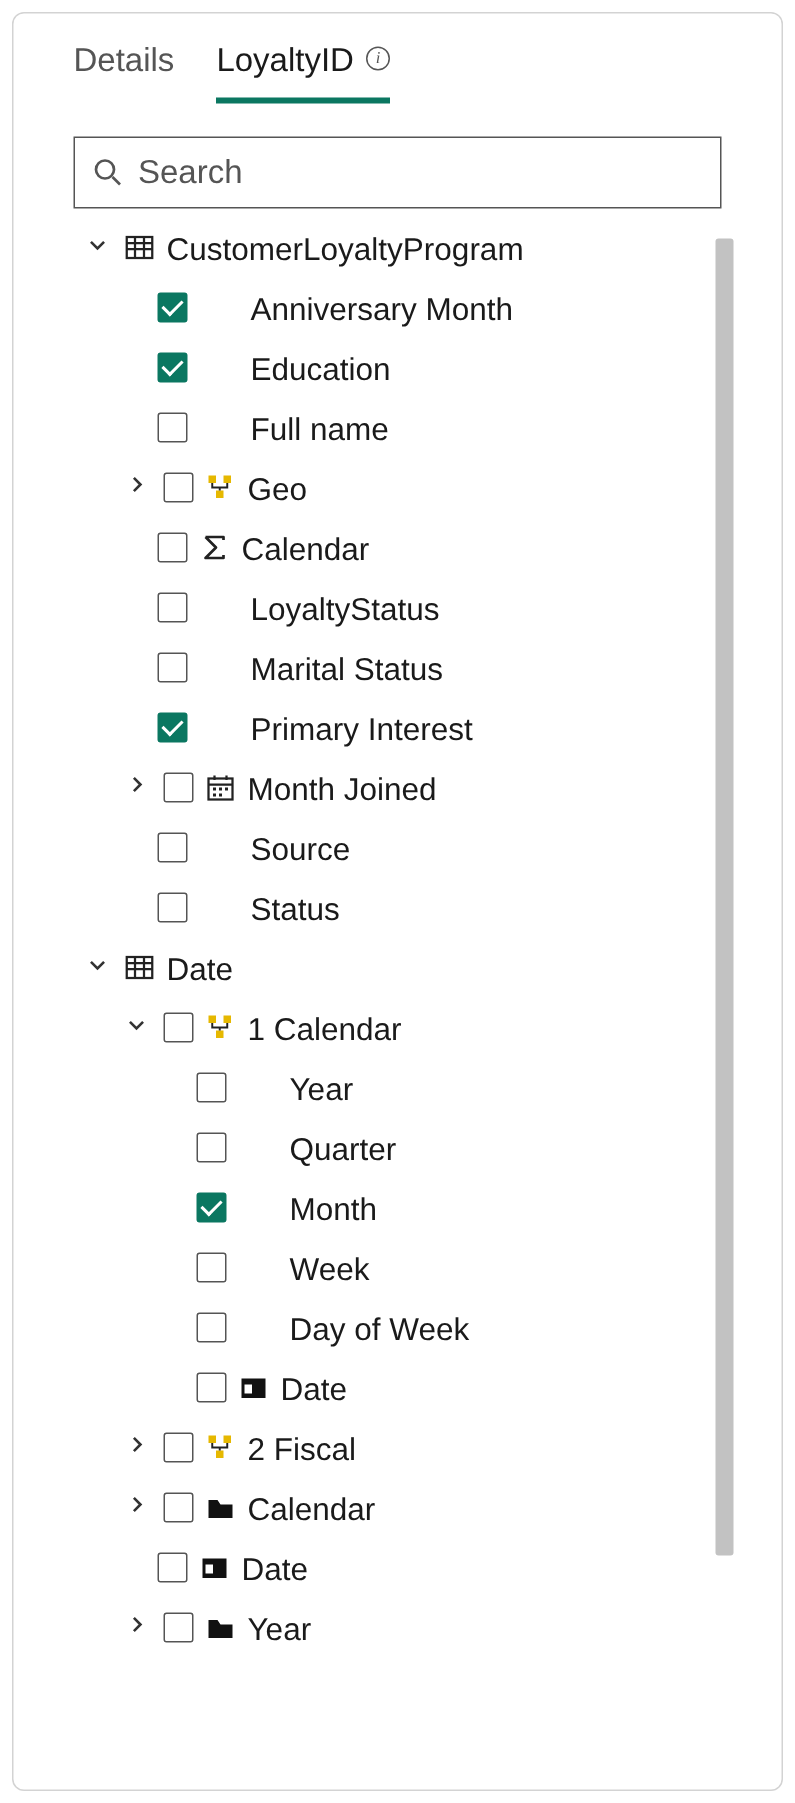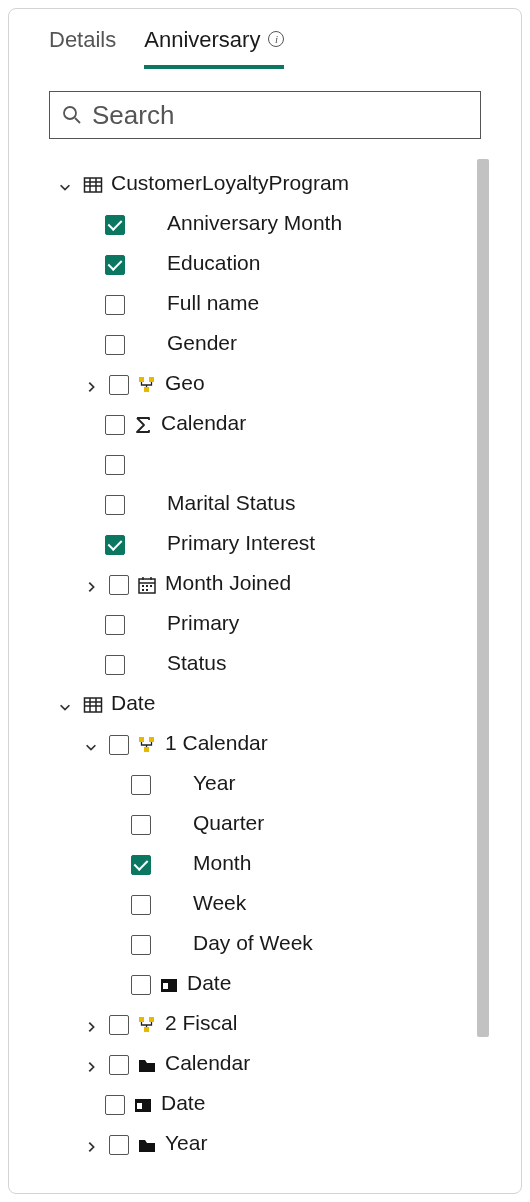--- a/index.html
+++ b/index.html
@@ -62,21 +62,21 @@
     display: flex;
     align-items: center;
     border: 1.5px solid #555;
     height: 48px;
     padding: 0 12px;
     gap: 8px;
   }
   .search-input {
     border: none;
     outline: none;
-    font-size: 26px;
+    font-size: 22px;
     flex: 1;
     color: #333;
     background: transparent;
   }
   .search-input::placeholder { color: #555; }
   .tree-scroll {
     position: relative;
     flex: 1;
     overflow: hidden;
     padding: 6px 40px 0 40px;
@@ -86,21 +86,21 @@
     right: 32px;
     top: 10px;
     width: 12px;
     height: 878px;
     background: #c2c2c2;
     border-radius: 2px;
   }
   .tree { font-size: 21px; color: #1a1a1a; }
   .row {
     display: flex;
-    align-items: flex-end;
+    align-items: flex-start;
     height: 40px;
     gap: 8px;
   }
   .chev {
     width: 16px; height: 16px;
     display: inline-flex;
     align-items: center;
     justify-content: center;
     margin-right: 2px;
     flex-shrink: 0;
@@ -141,21 +141,21 @@
 </head>
 <body>
 
 <div class="panel">
 
   <div class="tabs">
     <div class="tab">
       <span>Details</span>
     </div>
     <div class="tab active">
-      <span>Anniversary</span>
+      <span>LoyaltyID</span>
       <span class="info-circ">i</span>
     </div>
   </div>
 
   <div class="search-wrap">
     <div class="search-box">
       <span class="ico">
         <svg viewBox="0 0 20 20" class="icon-svg">
             <circle cx="8" cy="8" r="6" stroke="#555" stroke-width="1.8" fill="none"></circle>
             <line x1="13" y1="13" x2="18" y2="18" stroke="#555" stroke-width="1.8"></line>
@@ -194,26 +194,20 @@
           <span class="spacer" style="width: 26px;"></span>
           <span class="lbl">Education</span>
         </div>
         <div class="row">
           <span class="spacer" style="width: 48px;"></span>
           <span class="checkbox"></span>
           <span class="spacer" style="width: 26px;"></span>
           <span class="lbl">Full name</span>
         </div>
         <div class="row">
-          <span class="spacer" style="width: 48px;"></span>
-          <span class="checkbox"></span>
-          <span class="spacer" style="width: 26px;"></span>
-          <span class="lbl">Gender</span>
-        </div>
-        <div class="row">
           <span class="spacer" style="width: 26px;"></span>
           <span class="chev">
             <svg viewBox="0 0 16 16" width="14" height="14">
               <polyline points="6,3 11,8 6,13"></polyline>
             </svg>
           </span>
           <span class="checkbox"></span>
           <span class="ico">
             <svg class="icon-svg">
               <use href="#icon-hierarchy"></use>
@@ -228,20 +222,21 @@
             <svg class="icon-svg">
               <use href="#icon-sigma"></use>
             </svg>
           </span>
           <span class="lbl">Calendar</span>
         </div>
         <div class="row">
           <span class="spacer" style="width: 48px;"></span>
           <span class="checkbox"></span>
           <span class="spacer" style="width: 26px;"></span>
+          <span class="lbl">LoyaltyStatus</span>
         </div>
         <div class="row">
           <span class="spacer" style="width: 48px;"></span>
           <span class="checkbox"></span>
           <span class="spacer" style="width: 26px;"></span>
           <span class="lbl">Marital Status</span>
         </div>
         <div class="row">
           <span class="spacer" style="width: 48px;"></span>
           <span class="checkbox checked"></span>
@@ -260,21 +255,21 @@
             <svg class="icon-svg">
               <use href="#icon-calendar"></use>
             </svg>
           </span>
           <span class="lbl">Month Joined</span>
         </div>
         <div class="row">
           <span class="spacer" style="width: 48px;"></span>
           <span class="checkbox"></span>
           <span class="spacer" style="width: 26px;"></span>
-          <span class="lbl">Primary</span>
+          <span class="lbl">Source</span>
         </div>
         <div class="row">
           <span class="spacer" style="width: 48px;"></span>
           <span class="checkbox"></span>
           <span class="spacer" style="width: 26px;"></span>
           <span class="lbl">Status</span>
         </div>
         <div class="row">
           <span class="spacer" style="width: 0px;"></span>
           <span class="chev">

